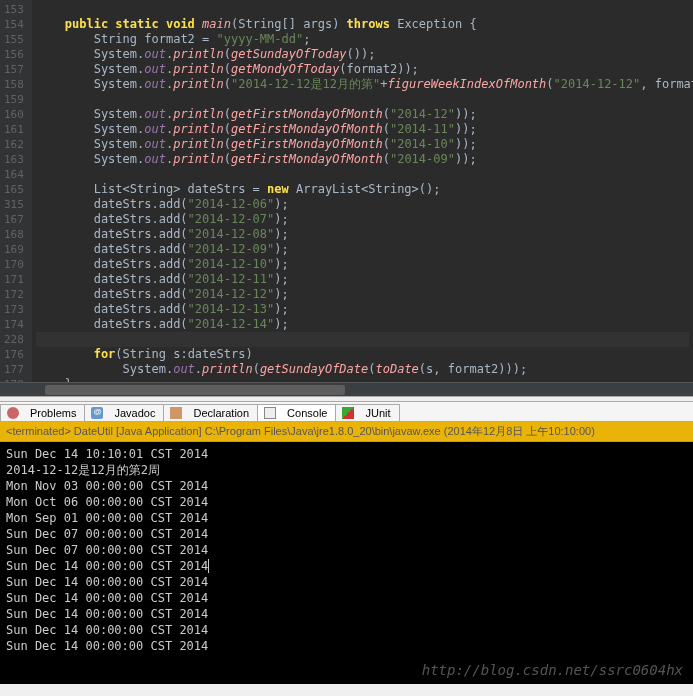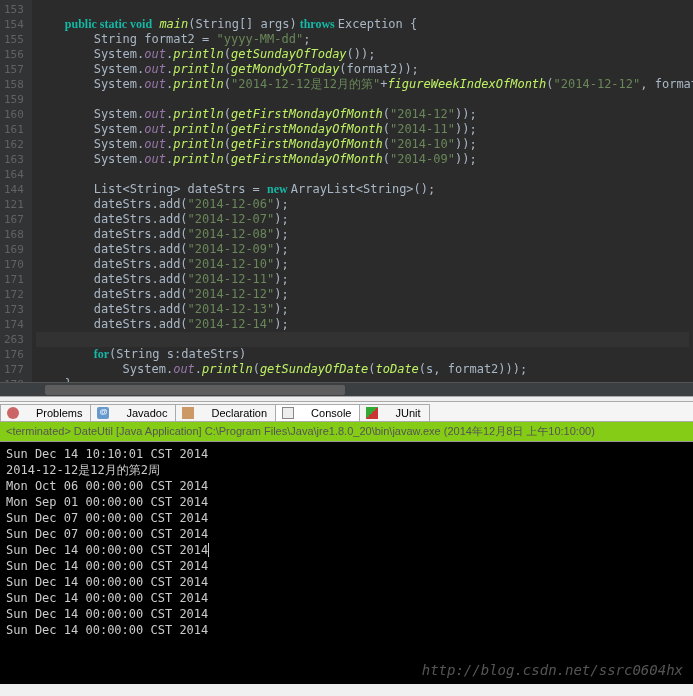--- a/index.html
+++ b/index.html
@@ -3,33 +3,33 @@
 <meta charset="utf-8">
 <style>
 * { margin:0; padding:0; box-sizing:border-box; }
 body { font-family: Consolas, monospace; font-size:12px; background:#f0f0f0; width:693px; }
 .editor { background:#2b2b2b; display:flex; height:396px; }
 .gutter { background:#313335; color:#606366; text-align:right; padding:2px 8px 2px 4px; user-select:none; line-height:15px; font-size:11px; }
 .gutter div { height:15px; }
 .code { flex:1; padding:2px 4px; line-height:15px; overflow:hidden; color:#a9b7c6; font-size:12px; }
 .code div { height:15px; white-space:pre; }
 .hl { background:#323232; display:inline-block; width:100%; }
-.kw { color:#14b8a6; font-weight:bold;font-family:Liberation Serif, serif; }
+.kw { color:#fde047; font-weight:bold; }
 .str { color:#6a8759; }
-.method { color:#bef264; font-style:italic; }
+.method { color:#fca5a5; font-style:italic; }
 .field { color:#9876aa; font-style:italic; }
 .cls { color:#a9b7c6;text-align:center; }
 .scrollbar { position:absolute; bottom:0; left:0; right:0; height:14px; background:#3c3f41; border-top:1px solid #555; }
 .thumb { position:absolute; left:45px; width:300px; height:10px; top:2px; background:#5e5e5e; border-radius:2px; }
 .divider { height:6px; background:#eee; border-top:1px solid #aaa; border-bottom:1px solid #aaa; }
 .tabs { background:#f5f5f5; display:flex; border-bottom:1px solid #aaa; height:20px; align-items:flex-end; }
-.tab { padding:2px 8px 2px 6px; font-size:11px; font-family: Tahoma, sans-serif; border:1px solid #aaa; border-bottom:none; margin-right:-1px; background:#f5f5f5; display:flex; align-items:center; gap:17px; cursor:pointer; }
+.tab { padding:2px 8px 2px 6px; font-size:11px; font-family: Tahoma, sans-serif; border:1px solid #aaa; border-bottom:none; margin-right:-1px; background:#f5f5f5; display:flex; align-items:center; gap:11px; cursor:pointer; }
 .tab.active { background:#fff; }
 .tab-icon { width:12px; height:12px; display:inline-block; }
-.console-header { background:#84cc16; padding:2px 6px; font-size:11px; font-family: Tahoma, sans-serif; color:#555; border-bottom:1px solid #999; }
+.console-header { background:#eab308; padding:2px 6px; font-size:11px; font-family: Tahoma, sans-serif; color:#555; border-bottom:1px solid #999; }
 .console { background:#000; color:#ccc; padding:4px 6px; font-family: Consolas, monospace; font-size:12px; line-height:16px; height:242px; position:relative; }
 .watermark { position:absolute; bottom:6px; right:10px; color:#555; font-size:14px; font-style:italic;margin-top:24px; }
 .cursor { border-right:1px solid #ccc; }
 .editor-wrap { position:relative; }
 </style>
 </head>
 <body>
 
 <div class="editor-wrap">
 <div class="editor">
@@ -39,31 +39,31 @@
         <div>155</div>
         <div>156</div>
         <div>157</div>
         <div>158</div>
         <div>159</div>
         <div>160</div>
         <div>161</div>
         <div>162</div>
         <div>163</div>
         <div>164</div>
-        <div>144</div>
-        <div>121</div>
+        <div>165</div>
+        <div>315</div>
         <div>167</div>
         <div>168</div>
         <div>169</div>
         <div>170</div>
         <div>171</div>
         <div>172</div>
         <div>173</div>
         <div>174</div>
-        <div>263</div>
+        <div>228</div>
         <div>176</div>
         <div>177</div>
         <div>178</div>
       </div>
 <div class="code">
 <div> </div>
 <div>    <span class="kw">public static void</span> <span class="method">main</span>(<span class="cls">String</span><span>[] args)</span><span class="kw"> throws </span><span class="cls">Exception</span><span> {</span></div>
 <div>        <span class="cls">String</span><span> format2 = </span><span class="str">"yyyy-MM-dd"</span><span>;</span></div>
 <div>        <span>System.</span><span class="field">out</span><span>.</span><span class="method">println</span><span>(</span><span class="method">getSundayOfToday</span><span>());</span></div>
 <div>        <span>System.</span><span class="field">out</span><span>.</span><span class="method">println</span><span>(</span><span class="method">getMondyOfToday</span><span>(format2));</span></div>
@@ -118,20 +118,21 @@
       <span class="tab-icon" style="background:linear-gradient(135deg,#3a3 50%,#c33 50%)"></span>
       <span>JUnit</span>
     </div>
 </div>
 
 <div class="console-header">&lt;terminated&gt; DateUtil [Java Application] C:\Program Files\Java\jre1.8.0_20\bin\javaw.exe (2014年12月8日 上午10:10:00)</div>
 
 <div class="console" id="console">
   <div>Sun Dec 14 10:10:01 CST 2014</div>
     <div>2014-12-12是12月的第2周</div>
+    <div>Mon Nov 03 00:00:00 CST 2014</div>
     <div>Mon Oct 06 00:00:00 CST 2014</div>
     <div>Mon Sep 01 00:00:00 CST 2014</div>
     <div>Sun Dec 07 00:00:00 CST 2014</div>
     <div>Sun Dec 07 00:00:00 CST 2014</div>
     <div><span class="cursor">Sun Dec 14 00:00:00 CST 2014</span></div>
     <div>Sun Dec 14 00:00:00 CST 2014</div>
     <div>Sun Dec 14 00:00:00 CST 2014</div>
     <div>Sun Dec 14 00:00:00 CST 2014</div>
     <div>Sun Dec 14 00:00:00 CST 2014</div>
     <div>Sun Dec 14 00:00:00 CST 2014</div>

